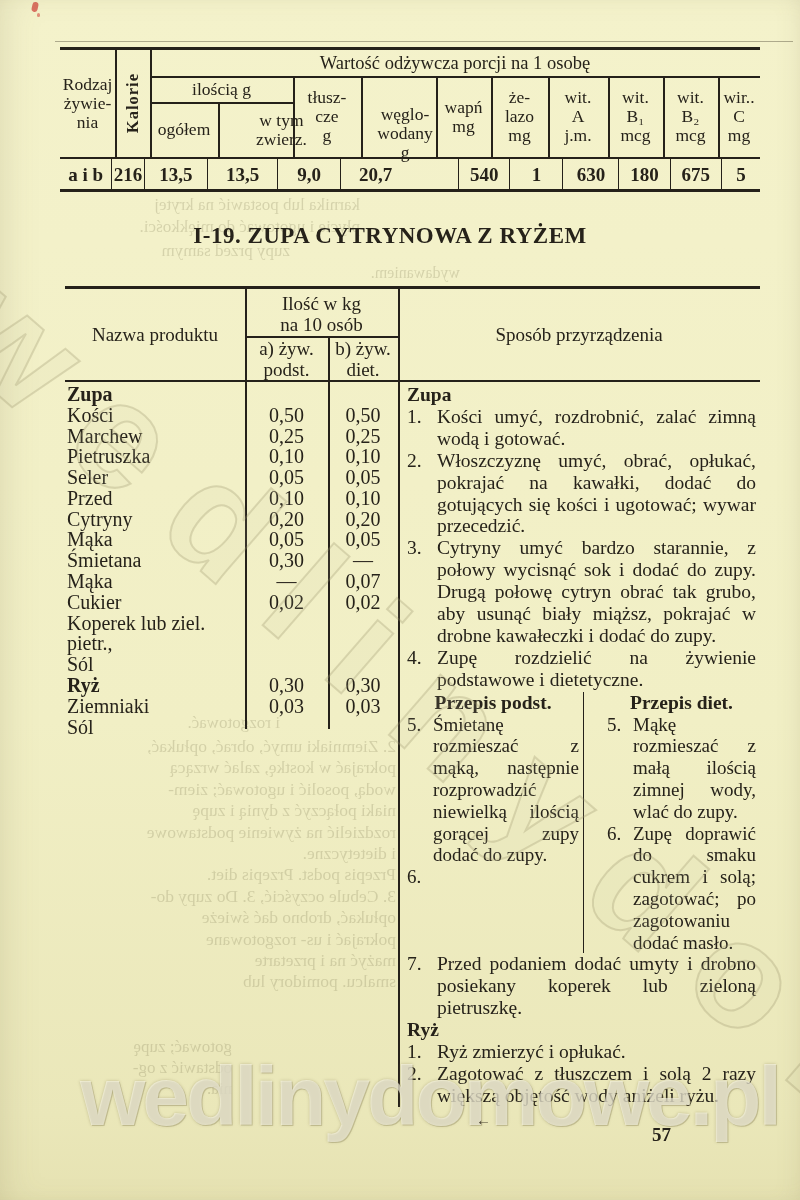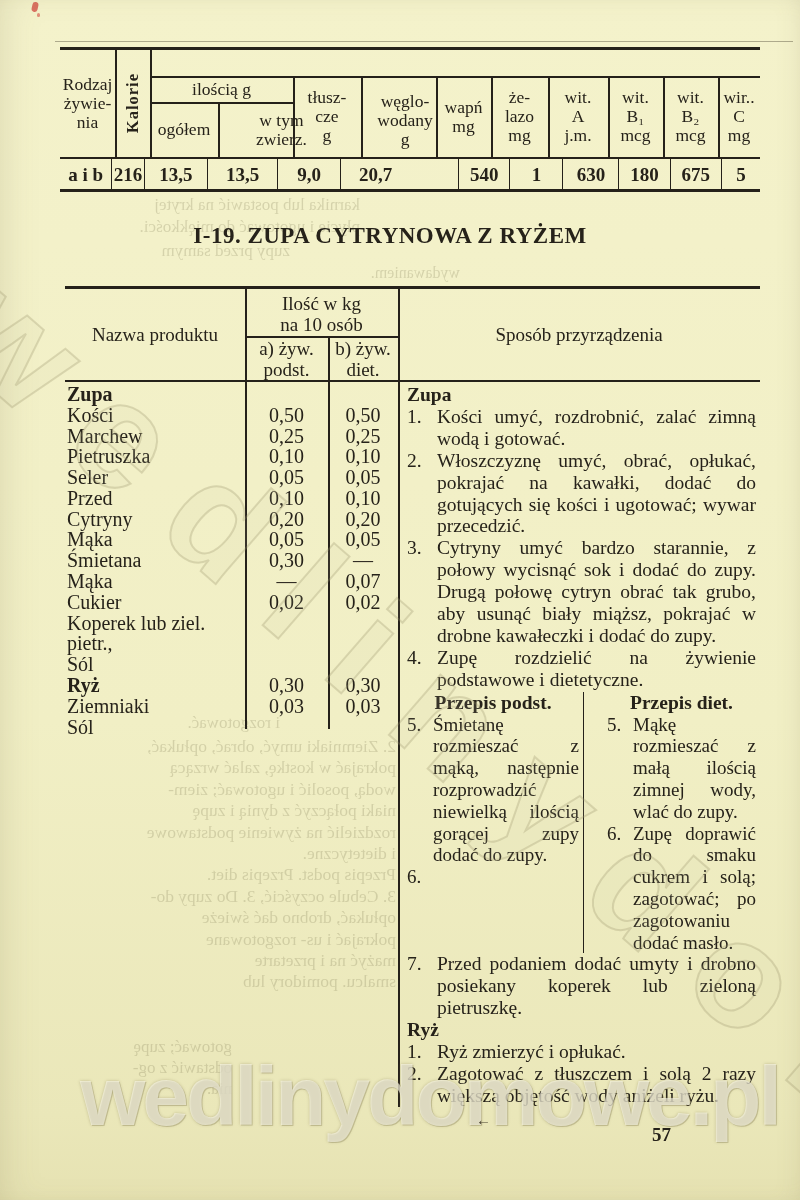--- a/index.html
+++ b/index.html
@@ -98,35 +98,36 @@
 
     <div class="hcell ctr pre" style="left:0;top:10px;width:55px;height:107px;">Rodzaj
 żywie-
 nia</div>
     <div class="vline" style="left:55px;top:10px;height:107px;"></div>
     <div class="hcell ctr" style="left:55px;top:10px;width:35px;height:107px;">
         <span class="vert">Kalorie</span>
       </div>
     <div class="vline" style="left:90px;top:10px;height:107px;"></div>
 
+    <div class="hcell ctr" style="left:90px;top:10px;width:610px;height:26px;font-size:18.5px;">Wartość odżywcza porcji na 1 osobę</div>
     <div class="rule" style="left:90px;top:36px;width:610px;height:1.5px;"></div>
 
     <div class="hcell ctr" style="left:90px;top:38px;width:143px;height:23px;">ilością g</div>
     <div class="rule" style="left:90px;top:62px;width:143px;height:1.5px;"></div>
     <div class="hcell ctr" style="left:90px;top:62px;width:68px;height:55px;">ogółem</div>
     <div class="vline" style="left:158px;top:62px;height:55px;"></div>
     <div class="hcell ctr pre" style="left:158px;top:62px;width:75px;height:55px;margin-left:26px;">w tym
 zwierz.</div>
 
     <div class="vline" style="left:233px;top:36px;height:81px;"></div>
     <div class="hcell ctr pre" style="left:233px;top:36px;width:68px;height:81px;">tłusz-
 cze
 g</div>
     <div class="vline" style="left:301px;top:36px;height:81px;"></div>
-    <div class="hcell ctr pre" style="left:301px;top:40px;width:88px;height:81px;">węglo-
+    <div class="hcell ctr pre" style="left:301px;top:53px;width:88px;height:81px;">węglo-
 wodany
 g</div>
     <div class="vline" style="left:376px;top:36px;height:81px;"></div>
     <div class="hcell ctr pre" style="left:376px;top:36px;width:55px;height:81px;">wapń
 mg</div>
     <div class="vline" style="left:431px;top:36px;height:81px;"></div>
     <div class="hcell ctr pre" style="left:431px;top:36px;width:57px;height:81px;">że-
 lazo
 mg</div>
     <div class="vline" style="left:488px;top:36px;height:81px;"></div>

